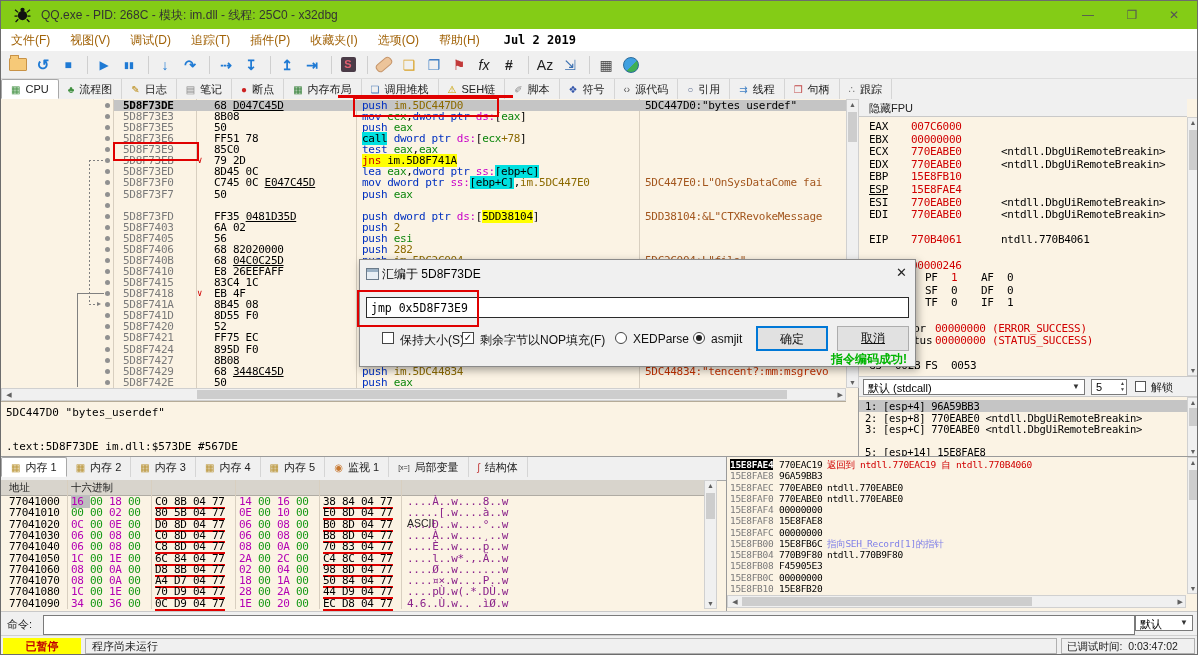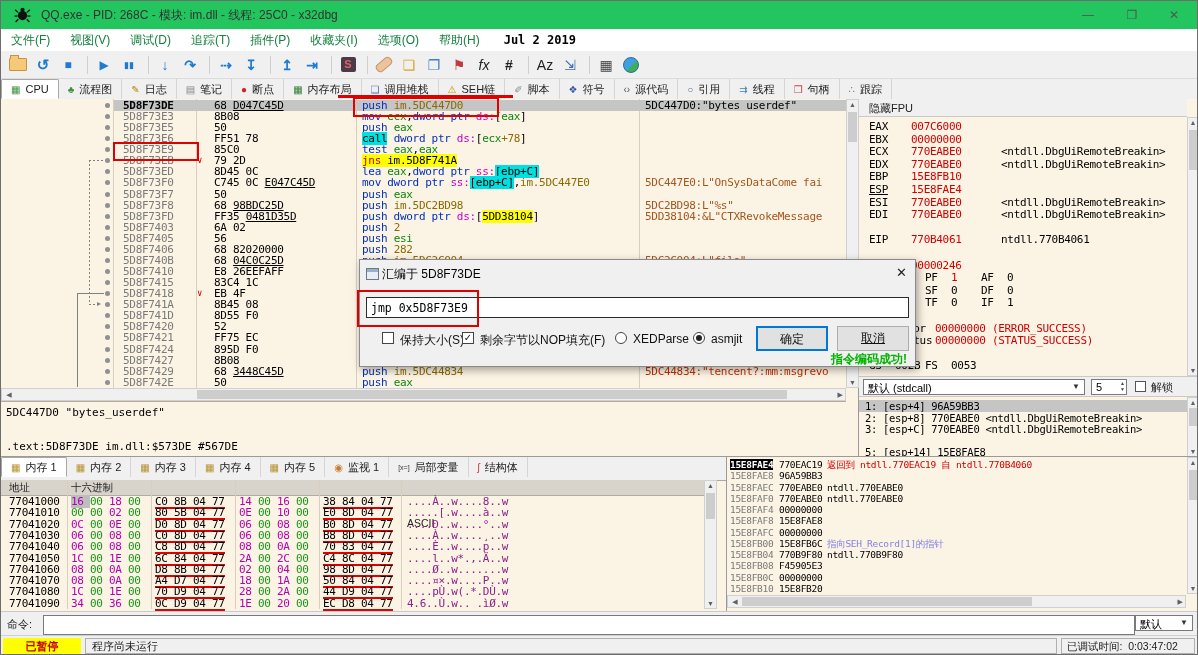--- a/index.html
+++ b/index.html
@@ -1,25 +1,25 @@
 <!DOCTYPE html>
 <html><head>
 <meta charset="utf-8">
 <style>
   html,body{margin:0;padding:0;background:#888;}
   #win{position:relative;width:1198px;height:655px;background:#f0f0f0;
        font-family:"Liberation Sans",sans-serif;overflow:hidden;border:1px solid #6d6d6d;box-sizing:border-box;}
   .mono{font-family:"DejaVu Sans Mono",monospace;}
   
-  .titlebar{position:absolute;left:0;top:0;width:100%;height:28px;background:#22c55e;border-bottom:1px solid #e0e0e0;text-decoration:underline;}
+  .titlebar{position:absolute;left:0;top:0;width:100%;height:28px;background:#84cc16;border-bottom:1px solid #e0e0e0;text-decoration:underline;}
   .title-text{position:absolute;left:40px;top:6px;font-size:12px;color:#333;}
   .win-btn{position:absolute;top:4px;width:34px;height:20px;text-align:center;font-size:12px;color:#555;line-height:20px;}
   
   .menubar{position:absolute;left:0;top:28px;width:100%;height:22px;background:#ffffff;border-bottom:1px solid #e7e7e7;}
-  .menu-item{display:inline-block;padding:3px 10px;font-size:12px;color:#15803d;}
+  .menu-item{display:inline-block;padding:3px 10px;font-size:12px;color:#a16207;}
   .menu-date{display:inline-block;padding:3px 14px;font-size:12px;color:#000;font-weight:bold;font-family:"DejaVu Sans Mono",monospace;}
   
   .toolbar{position:absolute;left:0;top:50px;width:100%;height:28px;background:#f0f0f0;border-bottom:1px solid #dcdcdc;display:flex;align-items:center;padding-left:6px;box-sizing:border-box;}
   .tbicon{width:22px;height:20px;display:flex;align-items:center;justify-content:center;font-size:14px;margin-right:3px;}
   .tbsep{width:1px;height:18px;background:#cfcfcf;margin:0 5px;}
   .icon-folder{width:16px;height:11px;background:#f6c978;border:1px solid #c89246;border-radius:1px;position:relative;}
   .icon-folder::before{content:"";position:absolute;left:0;top:-4px;width:7px;height:3px;background:#f6c978;border:1px solid #c89246;border-bottom:none;border-radius:1px 1px 0 0;}
   .icon-scylla{width:15px;height:15px;background:#4a3b47;color:#e06070;font-size:11px;font-weight:bold;text-align:center;line-height:15px;border-radius:2px;}
   .icon-patch{width:16px;height:7px;background:#ecc49a;border:1px solid #c59468;border-radius:4px;transform:rotate(-40deg);}
   .icon-globe{width:14px;height:14px;border-radius:50%;background:linear-gradient(135deg,#3fa0e0 55%,#3faf55 55%);border:1px solid #2a6a9a;}
@@ -372,26 +372,20 @@
           <span class="dcell c-addr">5D8F73F0</span>
           <span class="dcell c-bytes"><span>C745 0C </span><span class="u">E047C45D</span></span>
           <span class="dcell c-instr"><span class="tk-mn">mov dword ptr </span><span class="tk-seg">ss:</span><span class="tk-hlc">[ebp+C]</span><span class="tk-t">,</span><span class="tk-num">im.5DC447E0</span></span>
           <span class="dcell c-cmt ">5DC447E0:L"OnSysDataCome fai</span>
         </div>
         <div class="drow" style="top: 89.56px;">
           <span class="dcell c-addr">5D8F73F7</span>
           <span class="dcell c-bytes"><span>50</span></span>
           <span class="dcell c-instr"><span class="tk-mn">push</span><span class="tk-t"> </span><span class="tk-reg">eax</span></span>
         </div>
-        <div class="drow" style="top: 100.63px;">
-          <span class="dcell c-addr">5D8F73F8</span>
-          <span class="dcell c-bytes"><span>68 </span><span class="u">98BDC25D</span></span>
-          <span class="dcell c-instr"><span class="tk-mn">push</span><span class="tk-t"> </span><span class="tk-num">im.5DC2BD98</span></span>
-          <span class="dcell c-cmt ">5DC2BD98:L"%s"</span>
-        </div>
         <div class="drow" style="top: 111.7px;">
           <span class="dcell c-addr">5D8F73FD</span>
           <span class="dcell c-bytes"><span>FF35 </span><span class="u">0481D35D</span></span>
           <span class="dcell c-instr"><span class="tk-mn">push dword ptr </span><span class="tk-seg">ds:</span><span class="tk-t">[</span><span class="tk-hly">5DD38104</span><span class="tk-t">]</span></span>
           <span class="dcell c-cmt ">5DD38104:&amp;L"CTXRevokeMessage</span>
         </div>
         <div class="drow" style="top: 122.77px;">
           <span class="dcell c-addr">5D8F7403</span>
           <span class="dcell c-bytes"><span>6A 02</span></span>
           <span class="dcell c-instr"><span class="tk-mn">push</span><span class="tk-t"> </span><span class="tk-num">2</span></span>

